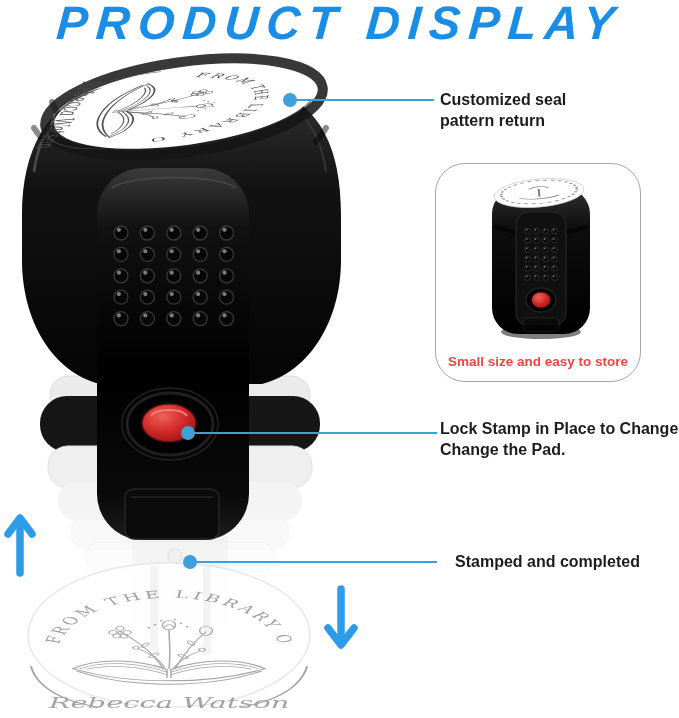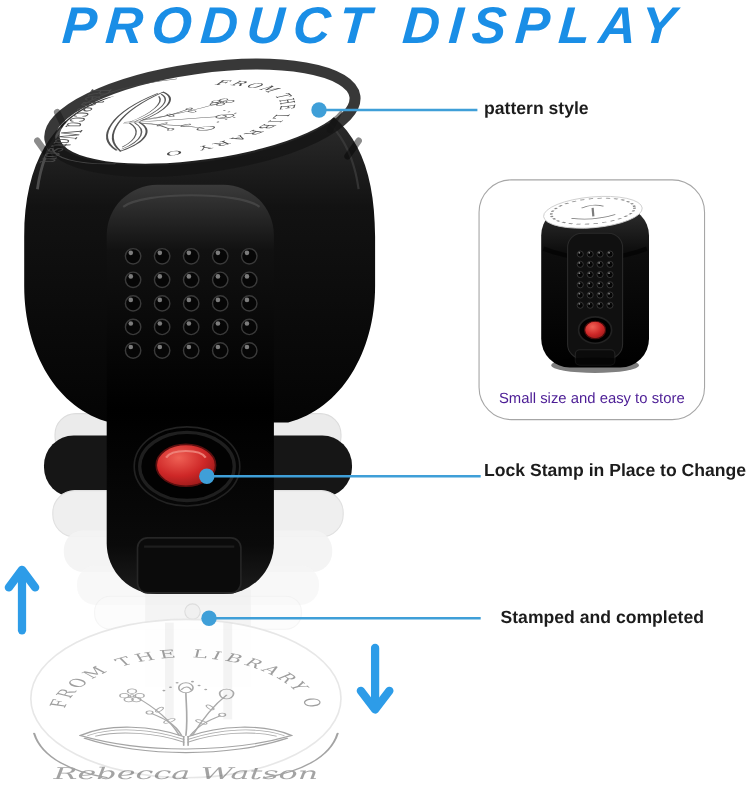--- a/index.html
+++ b/index.html
@@ -26,21 +26,21 @@
   .c2{left:440px;top:419px;line-height:20.5px;}
   .c3{left:455px;top:551px;}
   .inset{
     position:absolute;left:435px;top:163px;width:206px;height:219px;
     border:1.5px solid #a6a6a6;border-radius:30px;box-sizing:border-box;
     background:#ffffff;z-index:4;
   }
   .inset .mini{position:absolute;left:50px;top:8px;width:110px;height:172px;}
   .inset-caption{
     position:absolute;left:0;right:0;bottom:12px;text-align:center;
-    font-size:13.5px;font-weight:400;color:#4c1d95;white-space:nowrap;
+    font-size:13.5px;font-weight:700;color:#ef4444;white-space:nowrap;
   }
   
   .arrow{stroke:var(--arrow-blue,#2d9ce8);stroke-width:7.5;fill:none;stroke-linecap:round;stroke-linejoin:round;}
   .callout-line{stroke:var(--callout-line-blue,#3f9fd8);stroke-width:2.2;}
   .callout-dot{fill:var(--callout-line-blue,#3f9fd8);}
   .dot{fill:#060606;stroke:#3a3a3a;stroke-width:1.3;}
   .dot-hi{fill:#8a8a8a;opacity:.9;}
   .seal-line{fill:none;stroke:#4a4a4a;stroke-width:2;stroke-linecap:round;}
   .seal-line-thin{fill:none;stroke:#555555;stroke-width:1.5;stroke-linecap:round;}
   .seal-text{fill:#3f3f3f;font-family:"DejaVu Serif",serif;font-size:20px;letter-spacing:4px;}
@@ -256,21 +256,22 @@
     <line class="callout-line" x1="290" y1="100" x2="434" y2="100"></line>
     <circle class="callout-dot" cx="290" cy="100" r="7"></circle>
     <line class="callout-line" x1="188" y1="433" x2="437" y2="433"></line>
     <circle class="callout-dot" cx="188" cy="433" r="7"></circle>
     <line class="callout-line" x1="190" y1="562" x2="437" y2="562"></line>
     <circle class="callout-dot" cx="190" cy="562" r="7"></circle>
   </g>
 </svg>
 
 <div class="callout c1">
-  <span>pattern style</span>
+  <span>Customized seal</span>
+  <span>pattern return</span>
 </div>
 
 <div class="inset">
   <svg class="mini" viewBox="0 0 110 172" xmlns="http://www.w3.org/2000/svg">
     <rect x="6" y="16" width="98" height="146" rx="26" fill="url(#miniGrad)"></rect>
     <path d="M 8,54 Q 55,72 102,54" fill="none" stroke="#000000" stroke-width="4" opacity="0.55"></path>
     <ellipse cx="53" cy="21" rx="45" ry="14" fill="#ffffff" stroke="#cccccc" stroke-width="0.8" transform="rotate(-5 53 21)"></ellipse>
     <g transform="translate(53,20) rotate(-5) scale(1,0.3)">
       <circle r="38" fill="none" stroke="#8a8a8a" stroke-width="2.4" stroke-dasharray="4 4"></circle>
       <path class="mini-scribble" d="M -20,16 Q 0,30 20,16"></path>
@@ -331,17 +332,18 @@
     <ellipse cx="55" cy="128" rx="15" ry="12" fill="#000000" stroke="#222222" stroke-width="1.5"></ellipse>
     <ellipse cx="55" cy="128" rx="9.5" ry="8" fill="url(#redGrad)" stroke="#4a0d0d" stroke-width="1"></ellipse>
     <rect x="37" y="146" width="36" height="14" rx="4" fill="#0b0b0b" stroke="#242424" stroke-width="1"></rect>
     <ellipse cx="55" cy="160" rx="40" ry="7" fill="#000000" opacity="0.5"></ellipse>
   </svg>
   <div class="inset-caption">Small size and easy to store</div>
 </div>
 
 <div class="callout c2">
   <span>Lock Stamp in Place to Change</span>
+  <span>Change the Pad.</span>
 </div>
 
 <div class="callout c3">
   <span>Stamped and completed</span>
 </div>
 
 </body></html>

